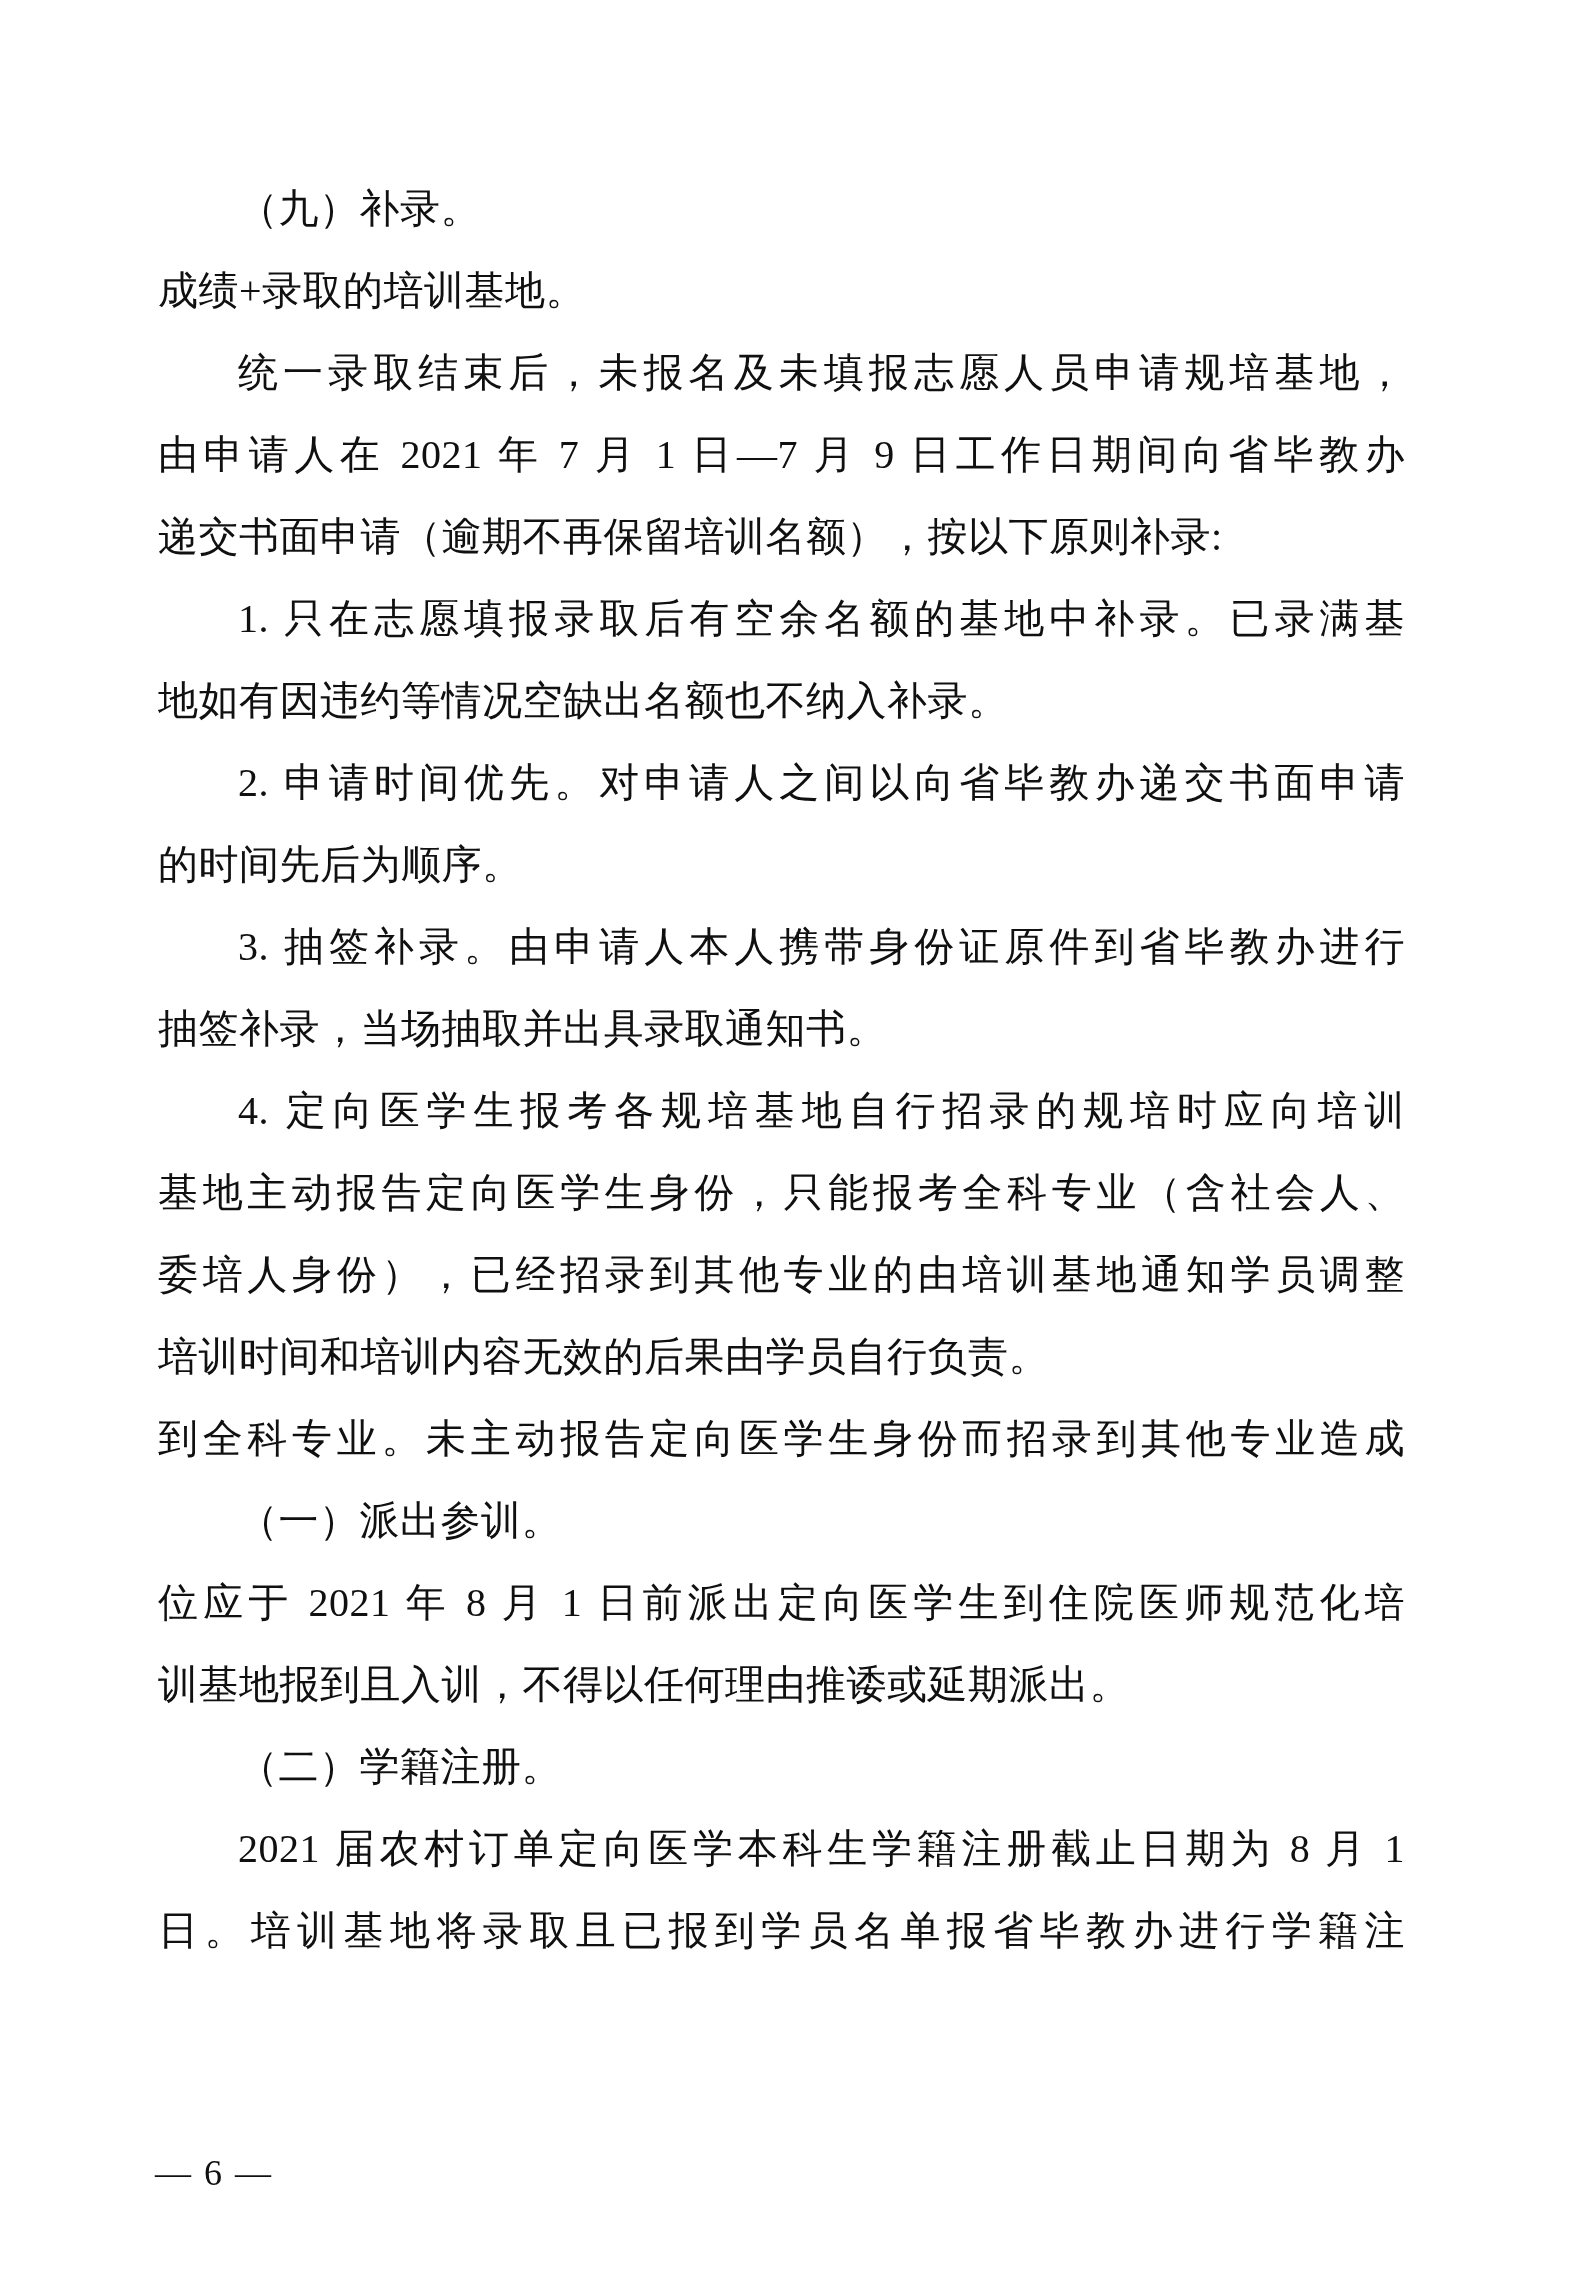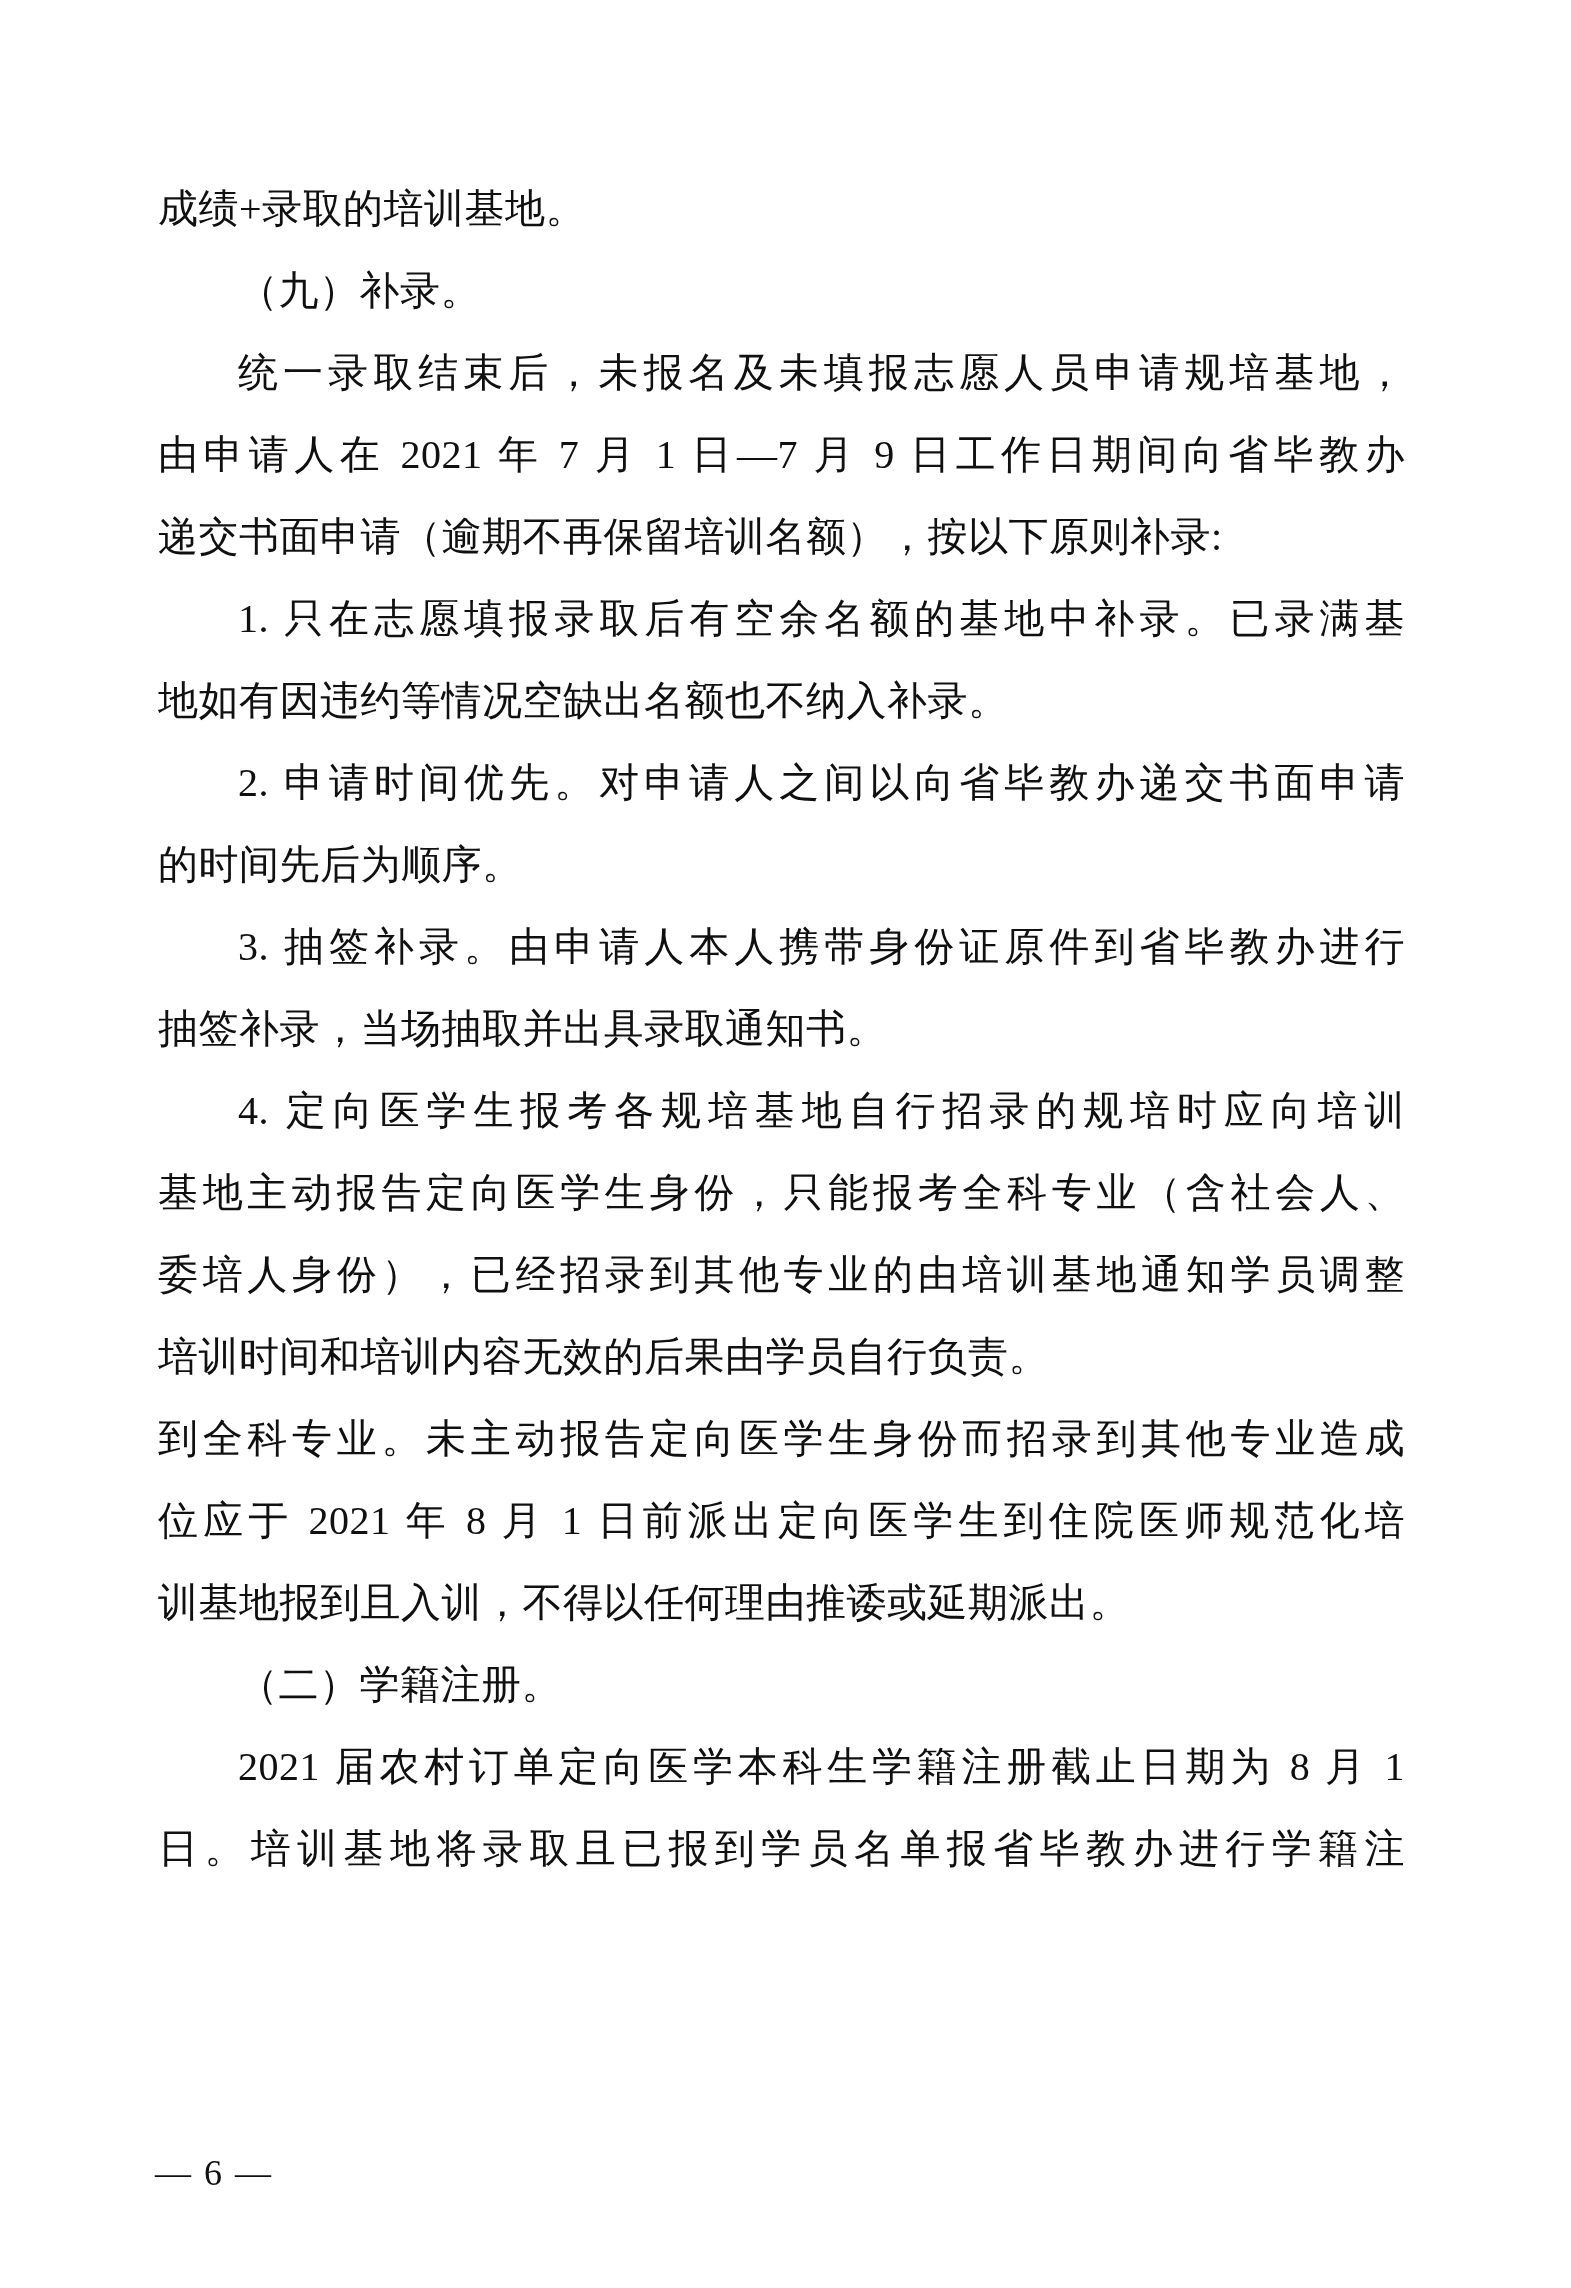--- a/index.html
+++ b/index.html
@@ -52,36 +52,37 @@
     font-size: 36px;
     letter-spacing: 2px;
     color: #101010;
   }
 </style>
 </head>
 <body>
 
 <div class="page">
   <div class="textblock">
+    <div class="line indent">（九）补录。</div>
     <div class="line">成绩+录取的培训基地。</div>
-    <div class="line indent">（九）补录。</div>
     <div class="line indent full">统一录取结束后，未报名及未填报志愿人员申请规培基地，</div>
     <div class="line full">由申请人在 2021 年 7 月 1 日—7 月 9 日工作日期间向省毕教办</div>
     <div class="line">递交书面申请（逾期不再保留培训名额），按以下原则补录:</div>
     <div class="line indent full">1. 只在志愿填报录取后有空余名额的基地中补录。已录满基</div>
     <div class="line">地如有因违约等情况空缺出名额也不纳入补录。</div>
     <div class="line indent full">2. 申请时间优先。对申请人之间以向省毕教办递交书面申请</div>
     <div class="line">的时间先后为顺序。</div>
     <div class="line indent full">3. 抽签补录。由申请人本人携带身份证原件到省毕教办进行</div>
     <div class="line">抽签补录，当场抽取并出具录取通知书。</div>
     <div class="line indent full">4. 定向医学生报考各规培基地自行招录的规培时应向培训</div>
     <div class="line full">基地主动报告定向医学生身份，只能报考全科专业（含社会人、</div>
     <div class="line full">委培人身份），已经招录到其他专业的由培训基地通知学员调整</div>
     <div class="line">培训时间和培训内容无效的后果由学员自行负责。</div>
     <div class="line full">到全科专业。未主动报告定向医学生身份而招录到其他专业造成</div>
+    <div class="line indent">（一）派出参训。</div>
     <div class="line full">位应于 2021 年 8 月 1 日前派出定向医学生到住院医师规范化培</div>
     <div class="line">训基地报到且入训，不得以任何理由推诿或延期派出。</div>
     <div class="line indent">（二）学籍注册。</div>
     <div class="line indent full">2021 届农村订单定向医学本科生学籍注册截止日期为 8 月 1</div>
     <div class="line full">日。培训基地将录取且已报到学员名单报省毕教办进行学籍注</div>
   </div>
 
   <div class="page-number">— 6 —</div>
 </div>
 

